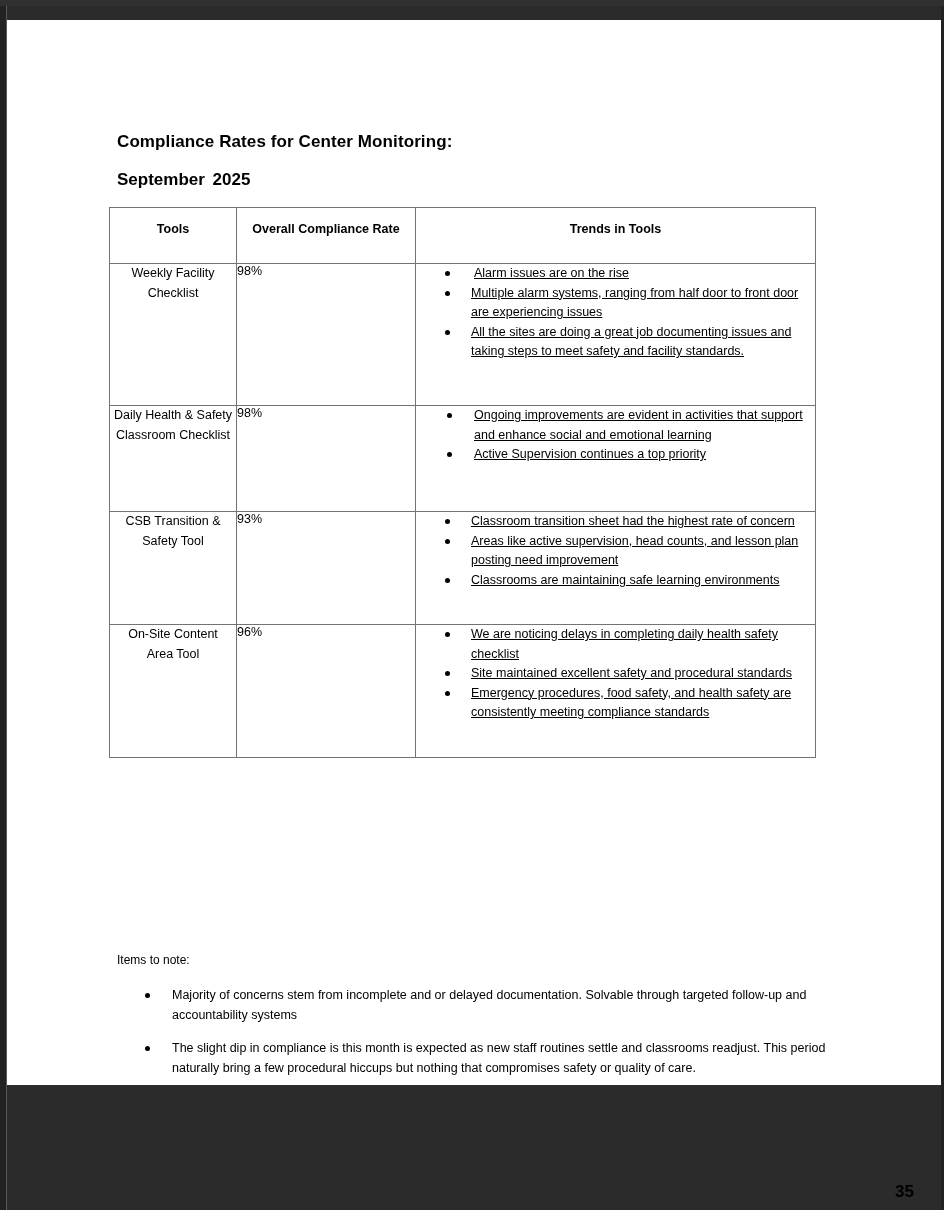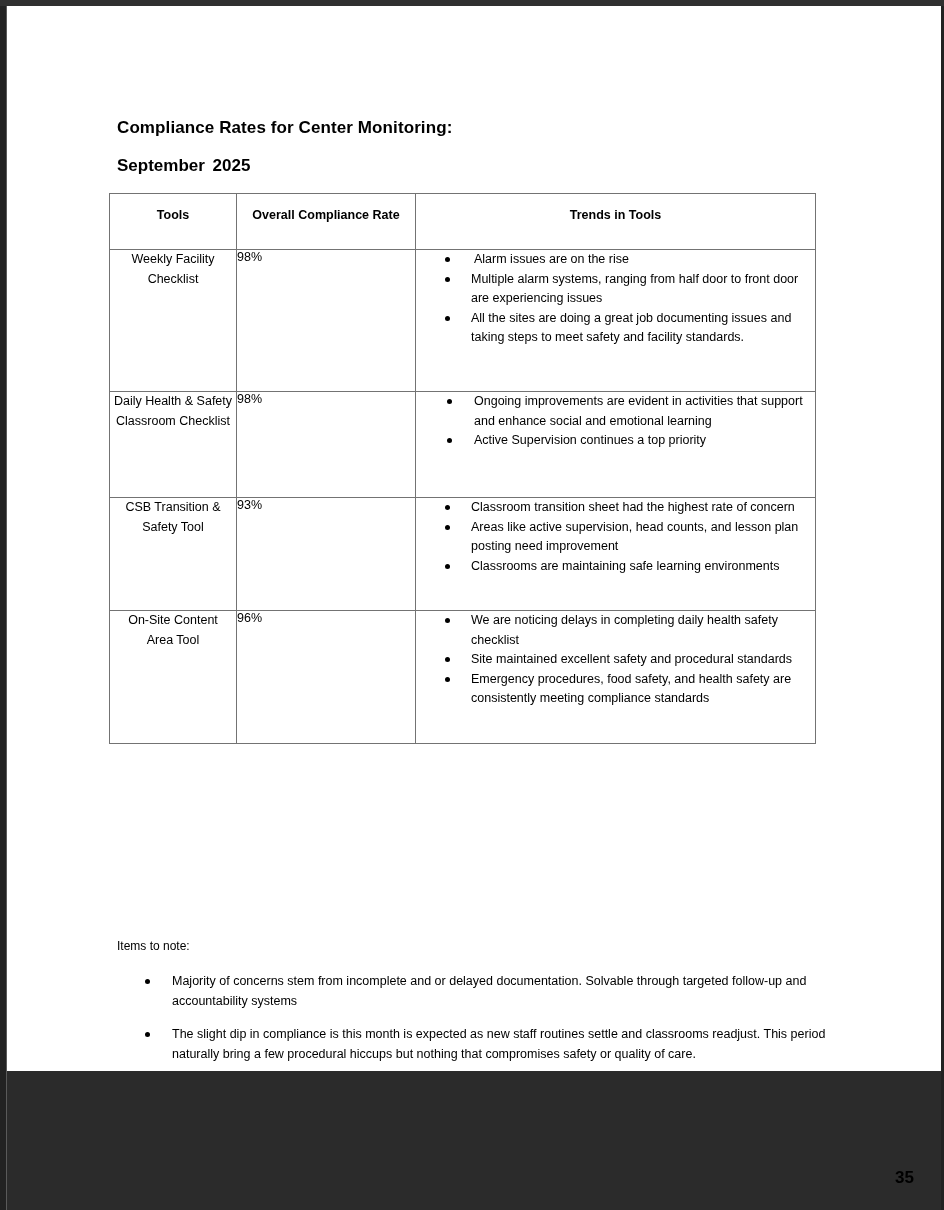--- a/index.html
+++ b/index.html
@@ -8,21 +8,21 @@
     background: #2b2b2b;
     font-family: "Liberation Sans", "DejaVu Sans", sans-serif;
     color: #000;
     position: relative;
   }
   .frame-top { position: absolute; left: 0; top: 0; width: 944px; height: 6px; background: #303030; }
   .frame-left { position: absolute; left: 0; top: 6px; width: 7px; height: 1204px; background: #222; }
   .frame-left-edge { position: absolute; left: 6px; top: 6px; width: 1px; height: 1204px; background: #5a5a5a; }
   .frame-right { position: absolute; left: 941px; top: 6px; width: 3px; height: 1204px; background: #222; }
   .page {
-    position: absolute; left: 7px; top: 6px; width: 934px; height: 1065px;
+    position: absolute; left: 7px; top: 20px; width: 934px; height: 1065px;
     background: #ffffff;
   }
   .title {
     position: absolute; left: 110px; top: 112px;
     font-size: 17px; font-weight: bold; letter-spacing: 0.1px;
   }
   .subtitle {
     position: absolute; left: 110px; top: 150px;
     font-size: 17px; font-weight: bold; word-spacing: 3px;
   }
@@ -45,21 +45,21 @@
   td.rate { text-align: left; vertical-align: middle; }
   td.rate.top { vertical-align: top; padding-top: 6px; }
   td.trends ul { margin: 0; padding: 0; list-style: none; }
   td.trends li { position: relative; line-height: 19.5px; padding-left: 55px; }
   td.trends li::before {
     content: ""; position: absolute; left: 29px; top: 7px;
     width: 5px; height: 5px; border-radius: 50%; background: #000;
   }
   td.trends.shift li { padding-left: 58px; }
   td.trends.shift li::before { left: 31px; }
-  td.trends { padding-top: 1px; }
+  td.trends { padding-top: 1px; text-decoration: underline; }
   .notes-label { position: absolute; left: 110px; top: 933px; font-size: 12px; }
   ul.notes { position: absolute; left: 110px; top: 966px; width: 720px; margin: 0; padding: 0; list-style: none; font-size: 12.5px; }
   ul.notes li { position: relative; padding-left: 55px; line-height: 19.5px; margin-bottom: 14px; }
   ul.notes li::before {
     content: ""; position: absolute; left: 28px; top: 7px;
     width: 5px; height: 5px; border-radius: 50%; background: #000;
   }
   .page-number {
     position: absolute; left: 888px; top: 1162px;
     font-size: 17px; font-weight: bold;

